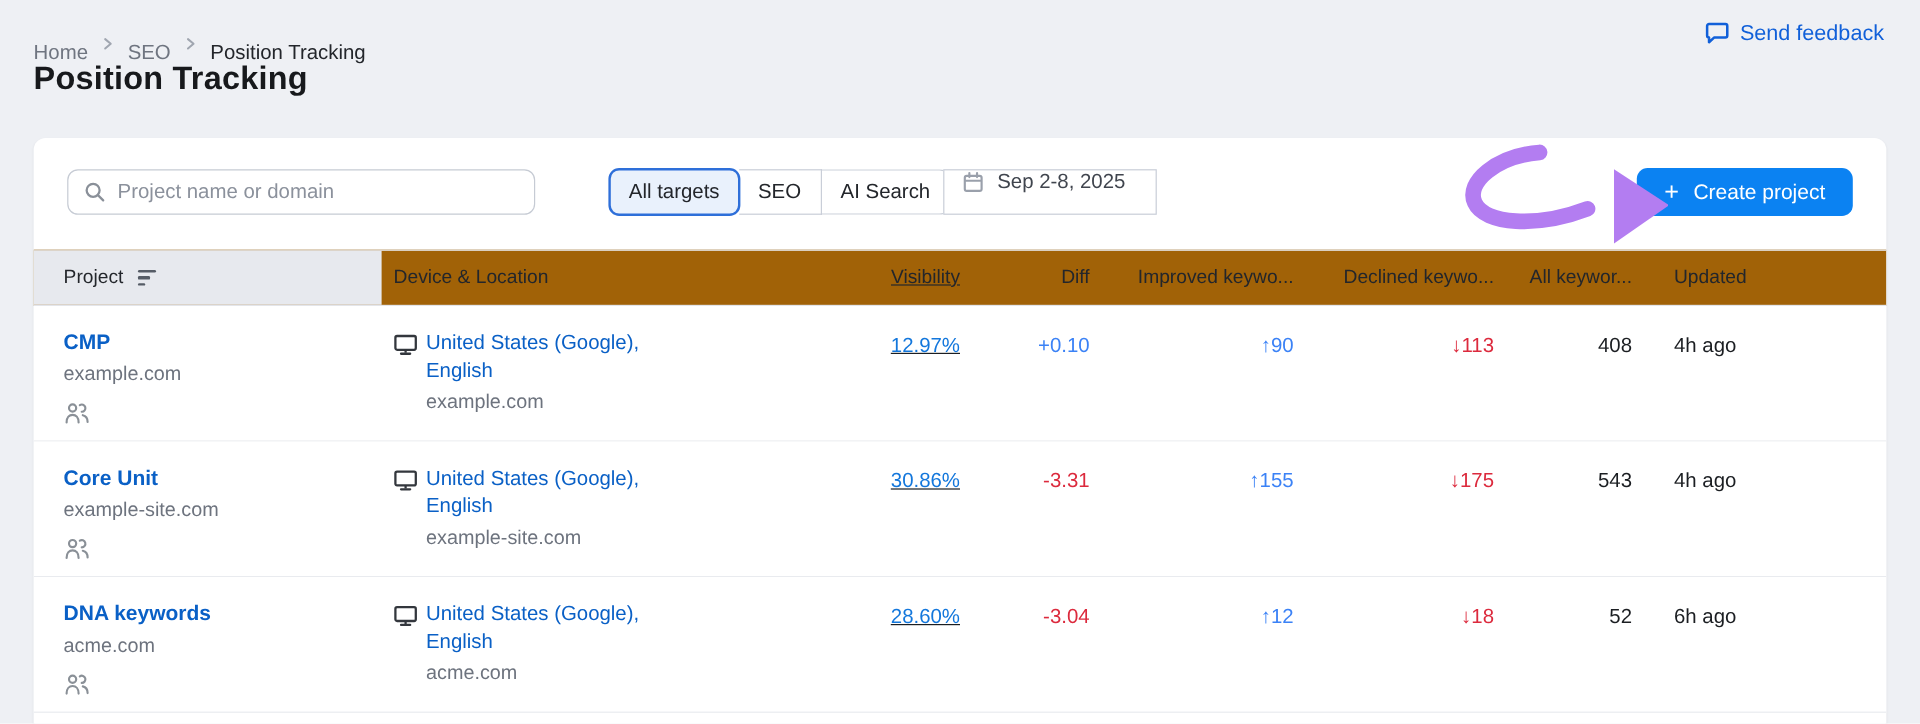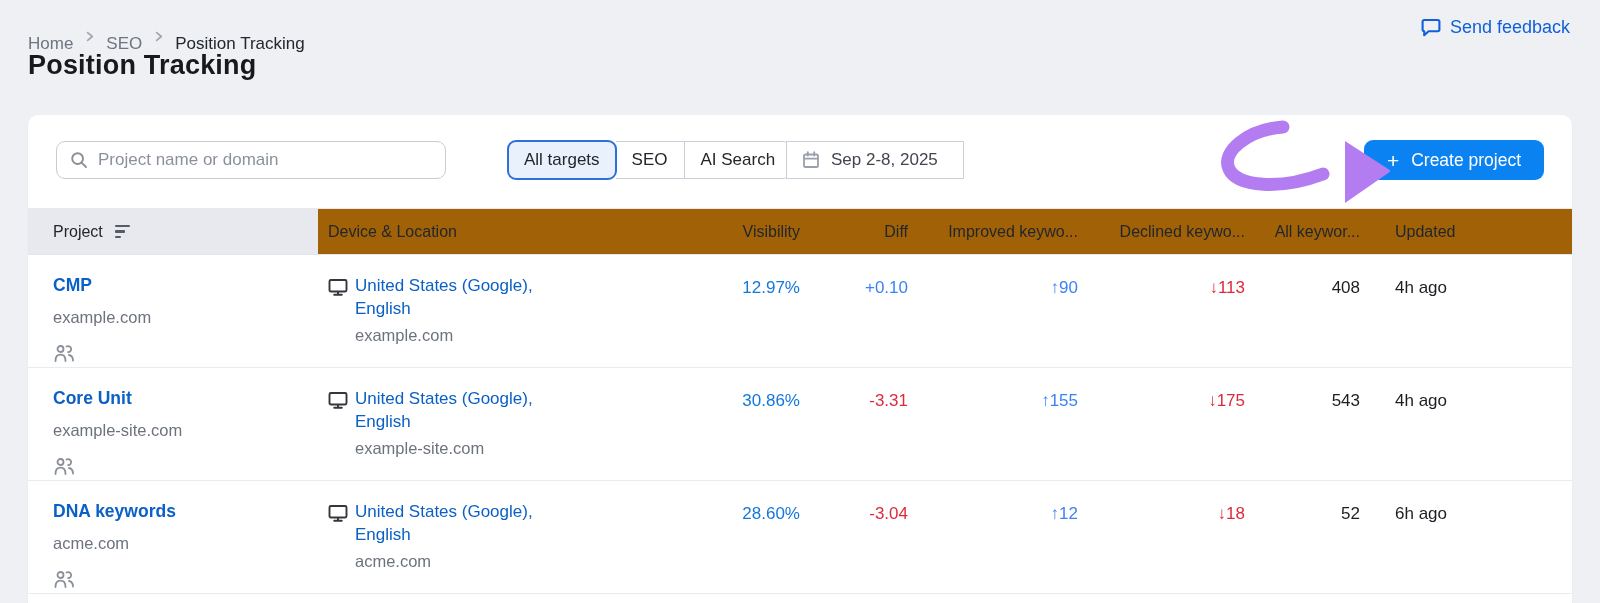--- a/index.html
+++ b/index.html
@@ -56,21 +56,21 @@
   }
   .seg-btn.first { border-left:1px solid #c9ced8; border-radius:9px 0 0 9px; }
   .seg-btn.last  { border-radius:0 9px 9px 0; }
   .seg-btn.selected {
     background:#e9f1fc; border:2px solid #2e6fd9; border-radius:9px;
     padding:0 15px; margin:-1px; z-index:2; height:40px;
   }
   .date-btn {
     position:absolute; left:758px; top:26px; height:38px; width:178px;
     border:1px solid #c9ced8; border-radius:0; background:#fff;
-    display:flex; align-items:center; gap:10px; padding:0 14px;
+    display:flex; align-items:flex-start; gap:10px; padding:0 14px;
     font-size:17px; color:#40454e; cursor:pointer;
   }
   .create-btn {
     position:absolute; right:28px; top:25px; height:40px; width:180px;
     background:#0b82f2; border:none; border-radius:9px;
     color:#fff; font-size:17.5px; font-family:"Liberation Sans", sans-serif;
     display:flex; align-items:center; justify-content:center; gap:12px;
     cursor:pointer;
   }
   .create-btn .plus { font-size:21px; font-weight:400; line-height:1; }
@@ -82,34 +82,34 @@
     border-bottom:1px solid #e3e5ea; font-size:16px; color:#23262b;
   }
   .th { display:flex; align-items:center; }
   .trow {
     position:absolute; left:0; width:1544px; height:113px;
     display:flex; background:#fff; border-bottom:1px solid #e9ebef;
   }
   .row0 { top:140px; } .row1 { top:253px; } .row2 { top:366px; }
   .col-project { width:290px; padding-left:25px; }
   .col-device  { width:330px; padding-left:10px; }
-  .col-vis { width:152px; justify-content:flex-end; }
+  .col-vis { width:152px; justify-content:flex-end;text-decoration:underline; }
   .col-diff { width:108px; justify-content:flex-end; }
   .col-imp { width:170px; justify-content:flex-end; }
   .col-dec { width:167px; justify-content:flex-end; }
   .col-all { width:115px; justify-content:flex-end; }
   .col-upd { width:212px; padding-left:35px; }
   .thead .col-project { background:#e7e9ee; }
   .sort-icon { display:inline-flex; flex-direction:column; gap:3px; margin-left:12px; }
   .sort-icon i { display:block; height:2.5px; background:#565c66; border-radius:1px; }
   .sort-icon i:nth-child(1){ width:15px; } .sort-icon i:nth-child(2){ width:10px; } .sort-icon i:nth-child(3){ width:6px; }
   
   .cell { display:flex; }
   .num-cell { align-items:flex-start; padding-top:23px; font-size:17px; }
-  .proj-cell { flex-direction:column; padding-top:20px;justify-content:space-between; }
+  .proj-cell { flex-direction:column; padding-top:20px; }
   .proj-name { color:#0a60c6; font-weight:700; font-size:17.5px; cursor:pointer; }
   .proj-domain { color:#6d737e; font-size:16.5px; margin-top:7px; }
   .share-icon { margin-top:13px; }
   .dev-cell { padding-top:20px; }
   .dev-inner { display:flex; gap:7px; }
   .loc-link { color:#0a60c6; font-size:17px; line-height:1.35; max-width:208px; cursor:pointer; }
   .loc-domain { color:#6d737e; font-size:16.5px; margin-top:5px; }
   .v-blue { color:#1377dc; cursor:pointer; }
   .green { color:#3b82f6; }
   .red { color:#dc2a3d; }

